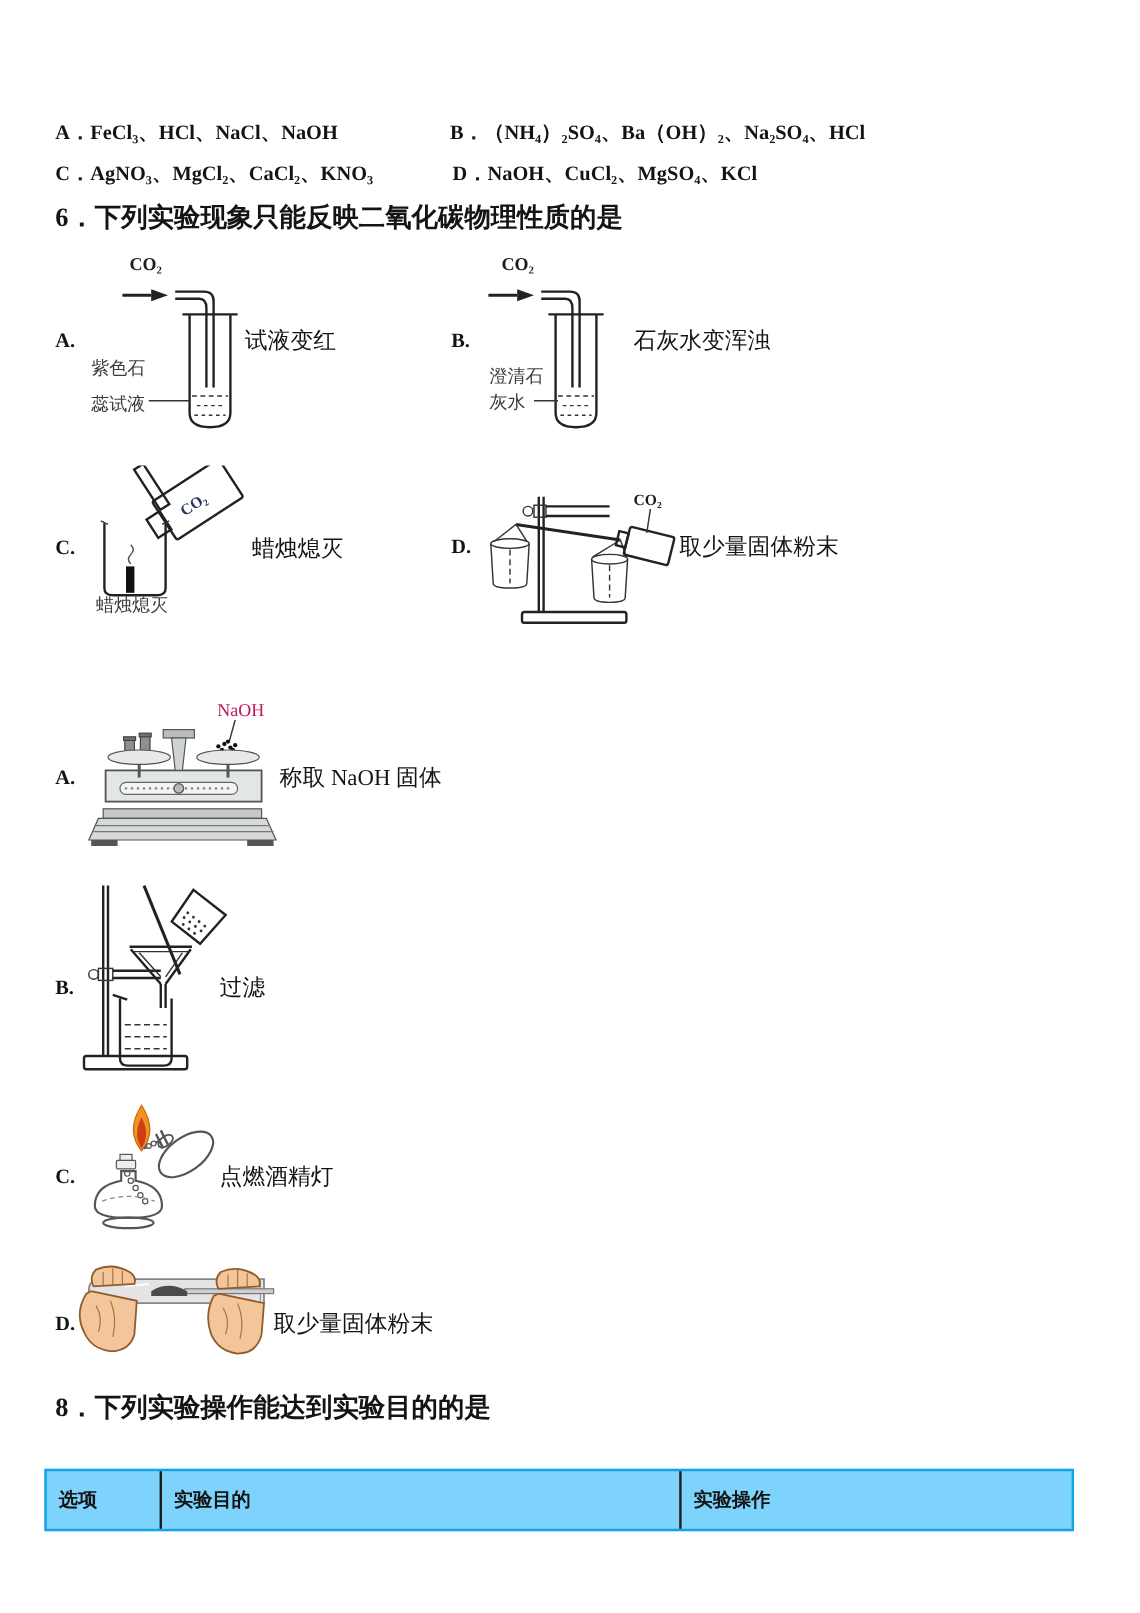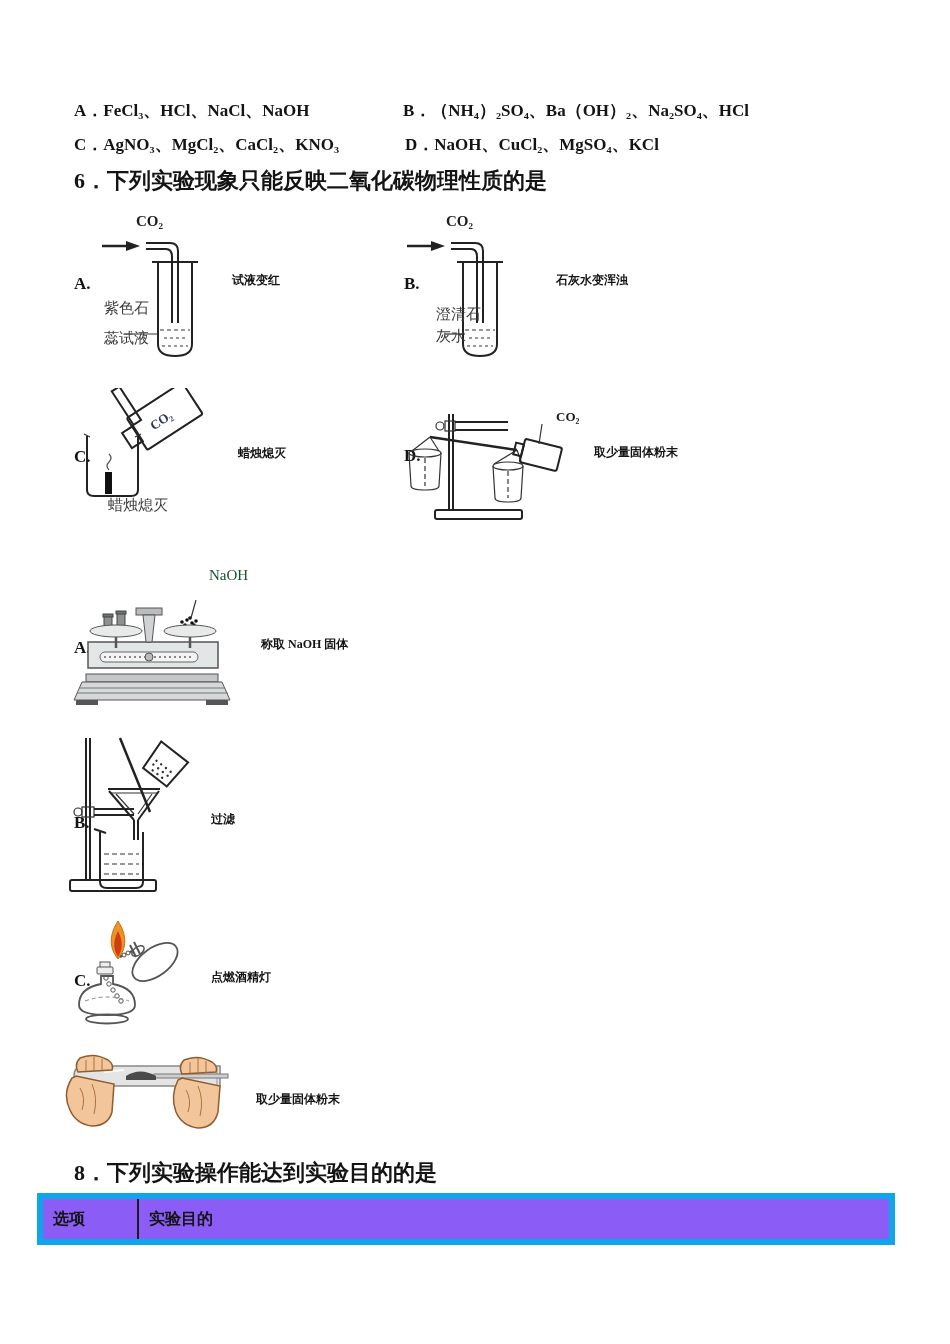--- a/index.html
+++ b/index.html
@@ -1,32 +1,32 @@
 <!DOCTYPE html>
 <html><head>
 <meta charset="utf-8">
 <style>
   html,body{margin:0;padding:0;background:#ffffff;}
   #page{
     position:relative;width:950px;height:1344px;background:#ffffff;overflow:hidden;
     font-family:"Liberation Serif","DejaVu Serif",serif;color:#141414;
   }
-  .txt{position:absolute;white-space:nowrap;line-height:1.15;margin-left:28px;}
+  .txt{position:absolute;white-space:nowrap;line-height:1.15;}
   .opt{font-size:17px;font-weight:bold;}
   .stem{font-size:22px;font-weight:bold;}
   .letter{font-size:17px;font-weight:bold;}
-  .caption{font-size:12px;font-weight:bold;}
+  .caption{font-size:19px;font-weight:normal;}
   .gas{font-size:15px;font-weight:bold;color:#1c1c1c;}
   .gas-small{font-size:13px;font-weight:bold;color:#1c1c1c;}
   .dlabel{font-size:15px;color:#3c3c3c;}
   .art{position:absolute;}
   .ln{stroke:#222;stroke-width:2;fill:none;}
   .thin{stroke:#333;stroke-width:1.2;fill:none;}
-  .tbl{position:absolute;left:37px;top:1193px;width:858px;height:52px;
-       display:flex;border:6px solid #0ea5e9;box-sizing:border-box;background:#8b5cf6;}
+  .tbl{position:absolute;left:37px;top:1224px;width:858px;height:52px;
+       display:flex;border:2px solid #0ea5e9;box-sizing:border-box;background:#7dd3fc;}
   .cell{border-right:2px solid #1c1c1c;display:flex;align-items:center;
         padding-left:10px;box-sizing:border-box;font-weight:bold;font-size:16px;}
   .cell:last-child{border-right:none;flex:1;}
 </style>
 </head>
 <body>
 
 <div id="page">
 
   <div class="txt opt" style="left:46px;top:101px">A．FeCl₃、HCl、NaCl、NaOH</div>
@@ -138,21 +138,21 @@
     </g>
     <g transform="rotate(14 135 46)">
       <rect x="120" y="34" width="38" height="24" rx="2" class="ln"></rect>
       <rect x="112" y="40" width="8" height="12" class="ln"></rect>
     </g>
     <line x1="140" y1="16" x2="137" y2="36" class="thin"></line>
   </svg>
   <div class="txt caption" style="left:566px;top:446px">取少量固体粉末</div>
 
 
-  <div class="txt dlabel" style="left:181px;top:567px;color:#14532d;">NaOH</div>
+  <div class="txt dlabel" style="left:181px;top:585px;color:#be185d;">NaOH</div>
   <div class="txt letter" style="left:46px;top:638px">A.</div>
   <svg class="art" style="left:70px;top:600px" width="165" height="106" viewBox="0 0 165 106">
     <g>
       <rect x="16" y="74" width="132" height="8" fill="#c4c8c8" stroke="#555"></rect>
       <polygon points="12,82 152,82 160,100 4,100" fill="#d6d9d9" stroke="#555"></polygon>
       <line x1="9" y1="88" x2="155" y2="88" stroke="#777" stroke-width="1"></line>
       <line x1="7" y1="93" x2="158" y2="93" stroke="#777" stroke-width="1"></line>
       <rect x="6" y="100" width="22" height="5" fill="#555"></rect>
       <rect x="136" y="100" width="22" height="5" fill="#555"></rect>
     </g>
@@ -306,15 +306,18 @@
 
   <div class="txt stem" style="left:46px;top:1160px">8．下列实验操作能达到实验目的的是</div>
 
   <div class="tbl">
     <div class="cell" style="width:96px">
         <span>选项</span>
       </div>
     <div class="cell" style="width:433px">
         <span>实验目的</span>
       </div>
+    <div class="cell">
+        <span>实验操作</span>
+      </div>
   </div>
 
 </div>
 
 </body></html>

